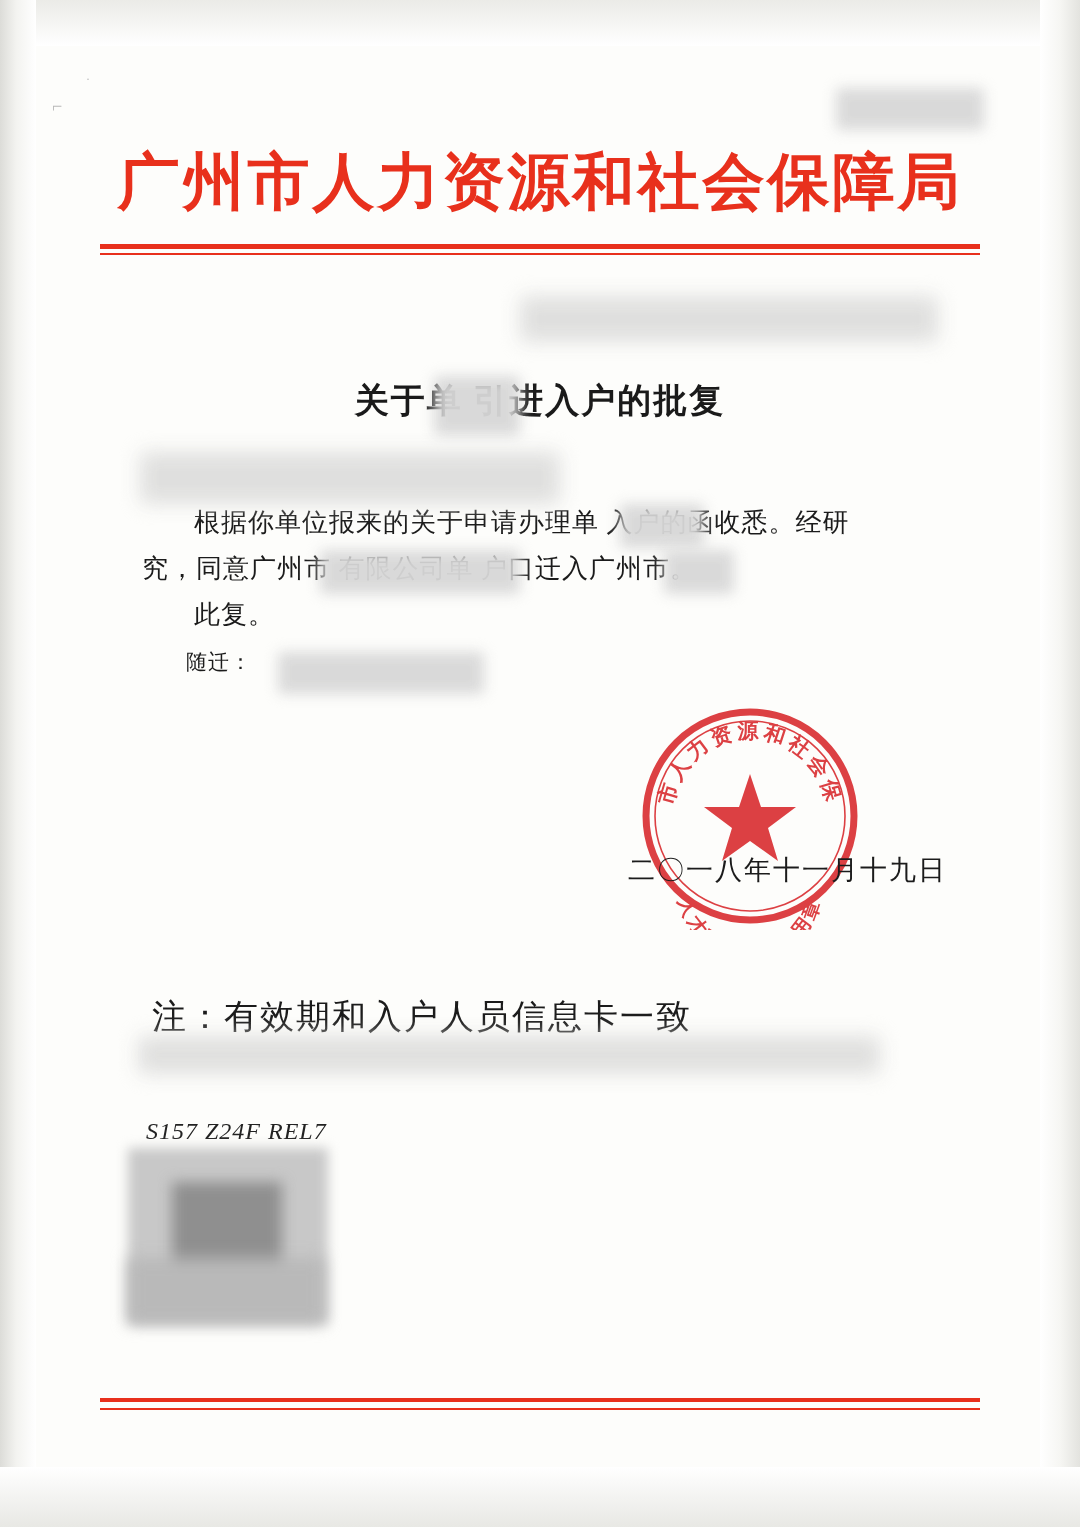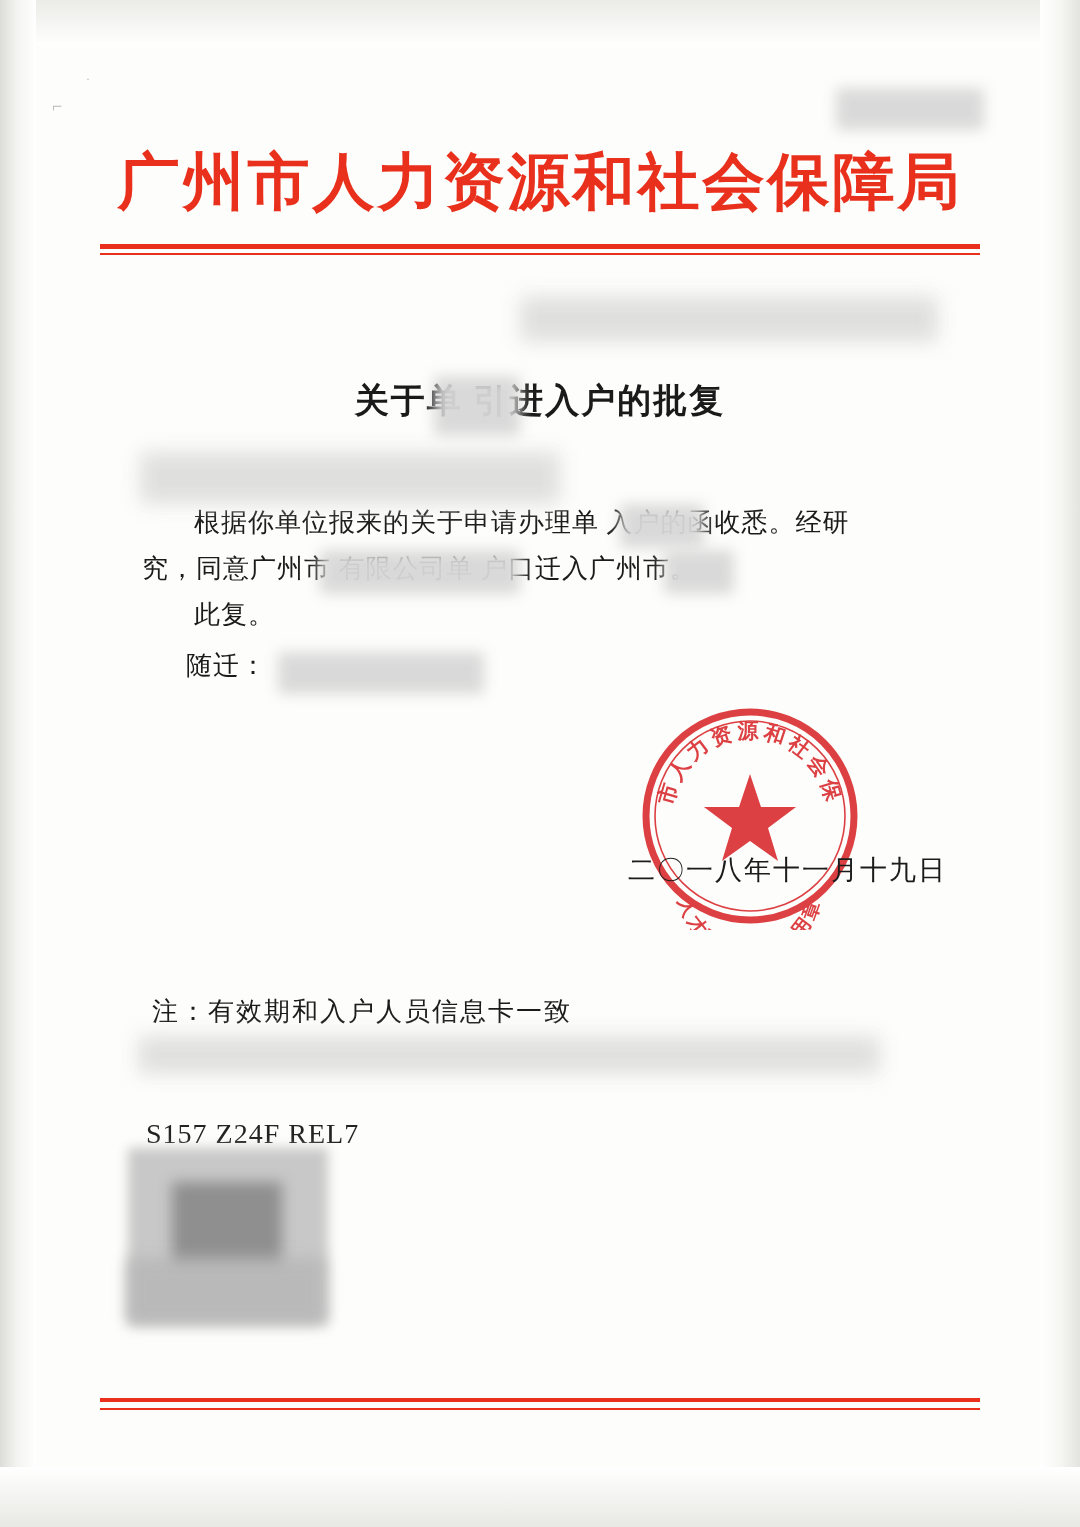--- a/index.html
+++ b/index.html
@@ -107,21 +107,21 @@
     line-height: 46px;
     color: #1b1b1b;
     letter-spacing: 1px;
   }
   .body-line { white-space: nowrap; }
   .indent { padding-left: 52px; }
   .follow-line {
     position: absolute;
     left: 142px;
     top: 648px;
-    font-size: 26px;
+    font-size: 21px;
     letter-spacing: 1px;
     color: #1b1b1b;
     padding-left: 44px;
   }
 
   
   .seal {
     position: absolute;
     left: 636px;
     top: 702px;
@@ -140,35 +140,36 @@
     color: #1b1b1b;
     white-space: nowrap;
     margin-left: 16px;
   }
 
   
   .note-line {
     position: absolute;
     left: 152px;
     top: 994px;
-    font-size: 26px;
+    font-size: 34px;
     letter-spacing: 2px;
     color: #1b1b1b;
     white-space: nowrap;
   }
 
   
   .code-line {
     position: absolute;
     left: 146px;
     top: 1118px;
-    font-size: 28px;
+    font-size: 24px;
     letter-spacing: 1px;
     color: #222;
     white-space: nowrap;
+    font-style: italic;
   }
 
   
   .redact {
     position: absolute;
     background: #cfcfcf;
     filter: blur(7px);
     border-radius: 3px;
     opacity: 0.95;
   }

